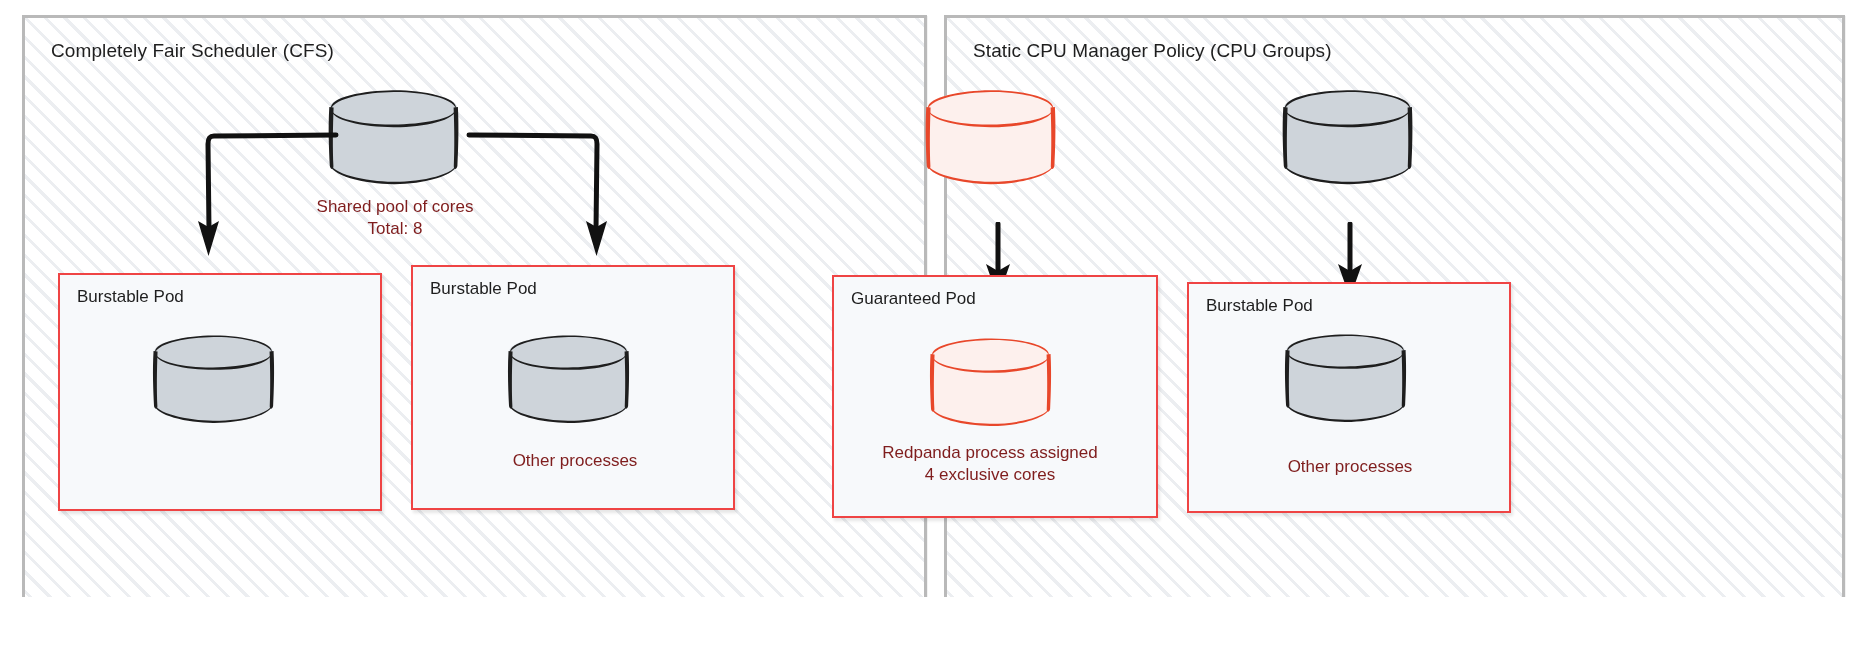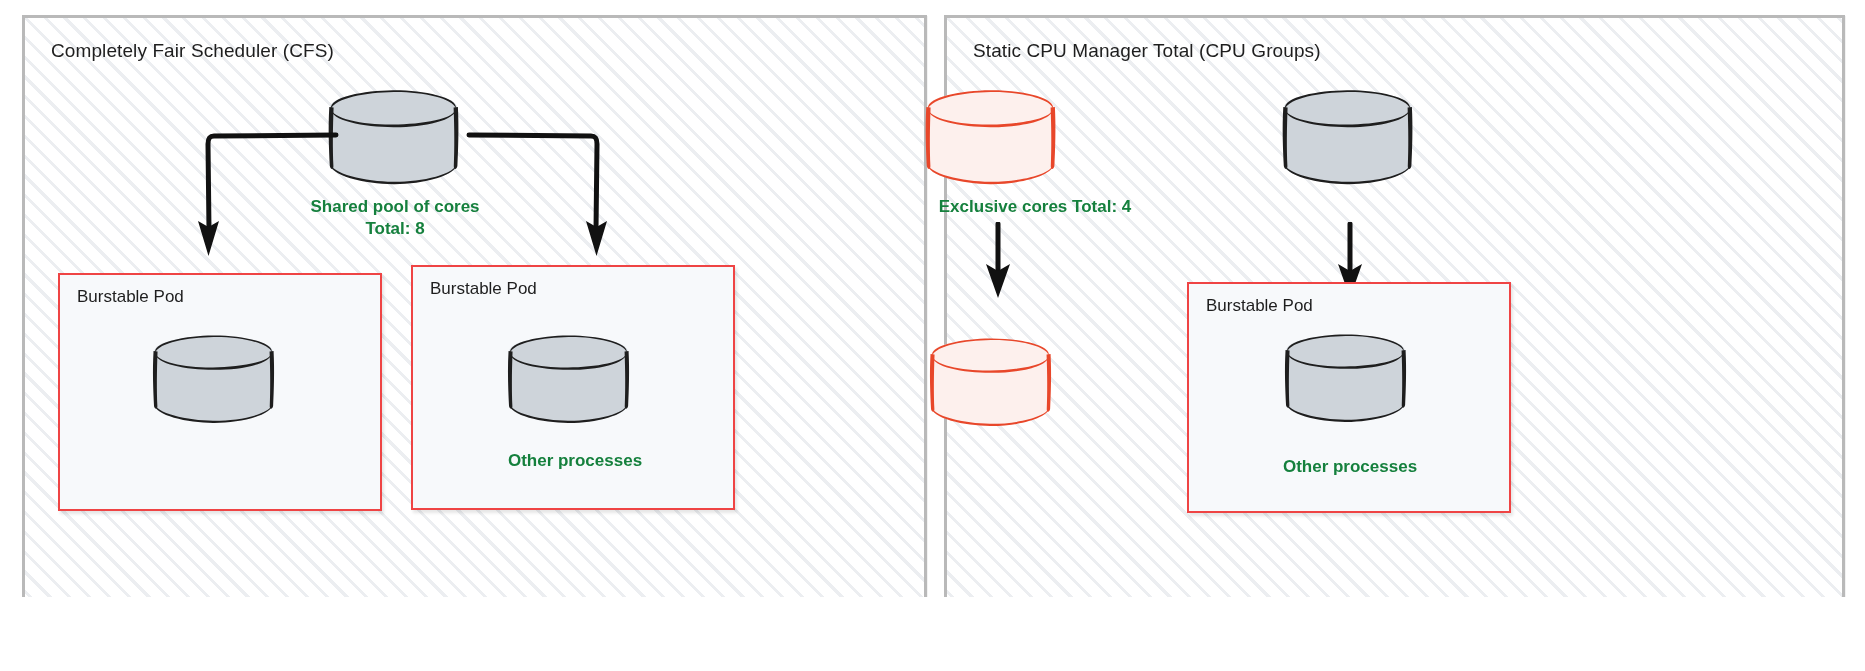--- a/index.html
+++ b/index.html
@@ -64,23 +64,22 @@
     color: #1e1e1e;
     white-space: nowrap;
   }
 
   
   .caption {
     position: absolute;
     text-align: center;
     font-size: 17px;
     line-height: 1.32;
-    color: #15803d;
+    color: #7f1d1d;
     white-space: pre-line;
-    font-weight: bold;
   }
 
   
   .cyl { position: absolute; }
   .arrow { position: absolute; }
 
   
   #cyl-shared-pool   { left: 318px; top: 88px;  }
   #cap-shared-pool   { left: 250px; top: 196px; width: 290px; }
 
@@ -188,40 +187,39 @@
                C14.6 61, 14.8 40, 15.6 19.5 Z" fill="#1e1e1e"></path>
       <path d="M135.6 19.5 C136.4 40, 136.6 61, 135.8 78 C135.6 82, 138.6 82, 139.4 78
                C140.2 62, 141 40, 139.9 19 Z" fill="#1e1e1e"></path>
       <path d="M12 74 C12 86, 48 93.5, 75 93.8 C102 94.1, 139 87, 139 74
                C141 88, 103 96.5, 75.2 96.2 C47 95.9, 10 88, 12 74 Z" fill="#1e1e1e"></path>
     </svg>
   </div>
   <div class="caption" id="cap-burst-2">Other processes</div>
 
   <div class="panel" id="panel-right">
-    <div class="panel-title">Static CPU Manager Total (CPU Groups)</div>
+    <div class="panel-title">Static CPU Manager Policy (CPU Groups)</div>
   </div>
 
   <div class="cyl" id="cyl-exclusive">
     <svg width="150" height="98" viewBox="0 0 150 98">
       <path d="M12 20 C12 8, 50 3, 75 3 C100 3, 139 8, 139 20
                L139 76 C139 89, 100 94, 75 94 C50 94, 12 89, 12 76 Z" fill="#fdf0ed" stroke="none"></path>
       <path d="M13 21 C17 10, 48 4.5, 75.5 4 C103 3.5, 135 10, 138 20.5
                C140 9, 104 2, 75 2.3 C46 2.6, 11 9, 13 21 Z" fill="#e8472a"></path>
       <path d="M13 20 C13 31, 47 37, 75 36.6 C104 36.2, 138 31, 138 20
                C139 33, 104 39.5, 75.4 39.2 C46 38.9, 11.5 33, 13 20 Z" fill="#e8472a"></path>
       <path d="M11.3 19 C10 40, 11 62, 11.8 78 C12.6 82, 15.6 82, 15.4 78
                C14.6 61, 14.8 40, 15.6 19.5 Z" fill="#e8472a"></path>
       <path d="M135.6 19.5 C136.4 40, 136.6 61, 135.8 78 C135.6 82, 138.6 82, 139.4 78
                C140.2 62, 141 40, 139.9 19 Z" fill="#e8472a"></path>
       <path d="M12 74 C12 86, 48 93.5, 75 93.8 C102 94.1, 139 87, 139 74
                C141 88, 103 96.5, 75.2 96.2 C47 95.9, 10 88, 12 74 Z" fill="#e8472a"></path>
     </svg>
   </div>
-  <div class="caption" id="cap-exclusive">Exclusive cores Total: 4</div>
 
   <div class="cyl" id="cyl-sharedpool2">
     <svg width="150" height="98" viewBox="0 0 150 98">
       <path d="M12 20 C12 8, 50 3, 75 3 C100 3, 139 8, 139 20
                L139 76 C139 89, 100 94, 75 94 C50 94, 12 89, 12 76 Z" fill="#ced4da" stroke="none"></path>
       <path d="M13 21 C17 10, 48 4.5, 75.5 4 C103 3.5, 135 10, 138 20.5
                C140 9, 104 2, 75 2.3 C46 2.6, 11 9, 13 21 Z" fill="#1e1e1e"></path>
       <path d="M13 20 C13 31, 47 37, 75 36.6 C104 36.2, 138 31, 138 20
                C139 33, 104 39.5, 75.4 39.2 C46 38.9, 11.5 33, 13 20 Z" fill="#1e1e1e"></path>
       <path d="M11.3 19 C10 40, 11 62, 11.8 78 C12.6 82, 15.6 82, 15.4 78
@@ -240,36 +238,41 @@
     </svg>
   </div>
 
   <div class="arrow" id="arrow-down-2">
     <svg width="40" height="80" viewBox="0 0 40 80">
       <path d="M20 2 L20 50" fill="none" stroke="#111111" stroke-width="5" stroke-linecap="round"></path>
       <path d="M20 76 L8 42 L20 49 L32 42 Z" fill="#111111"></path>
     </svg>
   </div>
 
+  <div class="pod" id="pod-guaranteed">
+    <div class="pod-title">Guaranteed Pod</div>
+  </div>
   <div class="cyl" id="cyl-guaranteed">
     <svg width="140" height="92" viewBox="0 0 150 98">
       <path d="M12 20 C12 8, 50 3, 75 3 C100 3, 139 8, 139 20
                L139 76 C139 89, 100 94, 75 94 C50 94, 12 89, 12 76 Z" fill="#fdf0ed" stroke="none"></path>
       <path d="M13 21 C17 10, 48 4.5, 75.5 4 C103 3.5, 135 10, 138 20.5
                C140 9, 104 2, 75 2.3 C46 2.6, 11 9, 13 21 Z" fill="#e8472a"></path>
       <path d="M13 20 C13 31, 47 37, 75 36.6 C104 36.2, 138 31, 138 20
                C139 33, 104 39.5, 75.4 39.2 C46 38.9, 11.5 33, 13 20 Z" fill="#e8472a"></path>
       <path d="M11.3 19 C10 40, 11 62, 11.8 78 C12.6 82, 15.6 82, 15.4 78
                C14.6 61, 14.8 40, 15.6 19.5 Z" fill="#e8472a"></path>
       <path d="M135.6 19.5 C136.4 40, 136.6 61, 135.8 78 C135.6 82, 138.6 82, 139.4 78
                C140.2 62, 141 40, 139.9 19 Z" fill="#e8472a"></path>
       <path d="M12 74 C12 86, 48 93.5, 75 93.8 C102 94.1, 139 87, 139 74
                C141 88, 103 96.5, 75.2 96.2 C47 95.9, 10 88, 12 74 Z" fill="#e8472a"></path>
     </svg>
   </div>
+  <div class="caption" id="cap-guaranteed">Redpanda process assigned
+4 exclusive cores</div>
 
   <div class="pod" id="pod-burst-3">
     <div class="pod-title">Burstable Pod</div>
   </div>
   <div class="cyl" id="cyl-burst-3">
     <svg width="140" height="92" viewBox="0 0 150 98">
       <path d="M12 20 C12 8, 50 3, 75 3 C100 3, 139 8, 139 20
                L139 76 C139 89, 100 94, 75 94 C50 94, 12 89, 12 76 Z" fill="#ced4da" stroke="none"></path>
       <path d="M13 21 C17 10, 48 4.5, 75.5 4 C103 3.5, 135 10, 138 20.5
                C140 9, 104 2, 75 2.3 C46 2.6, 11 9, 13 21 Z" fill="#1e1e1e"></path>

